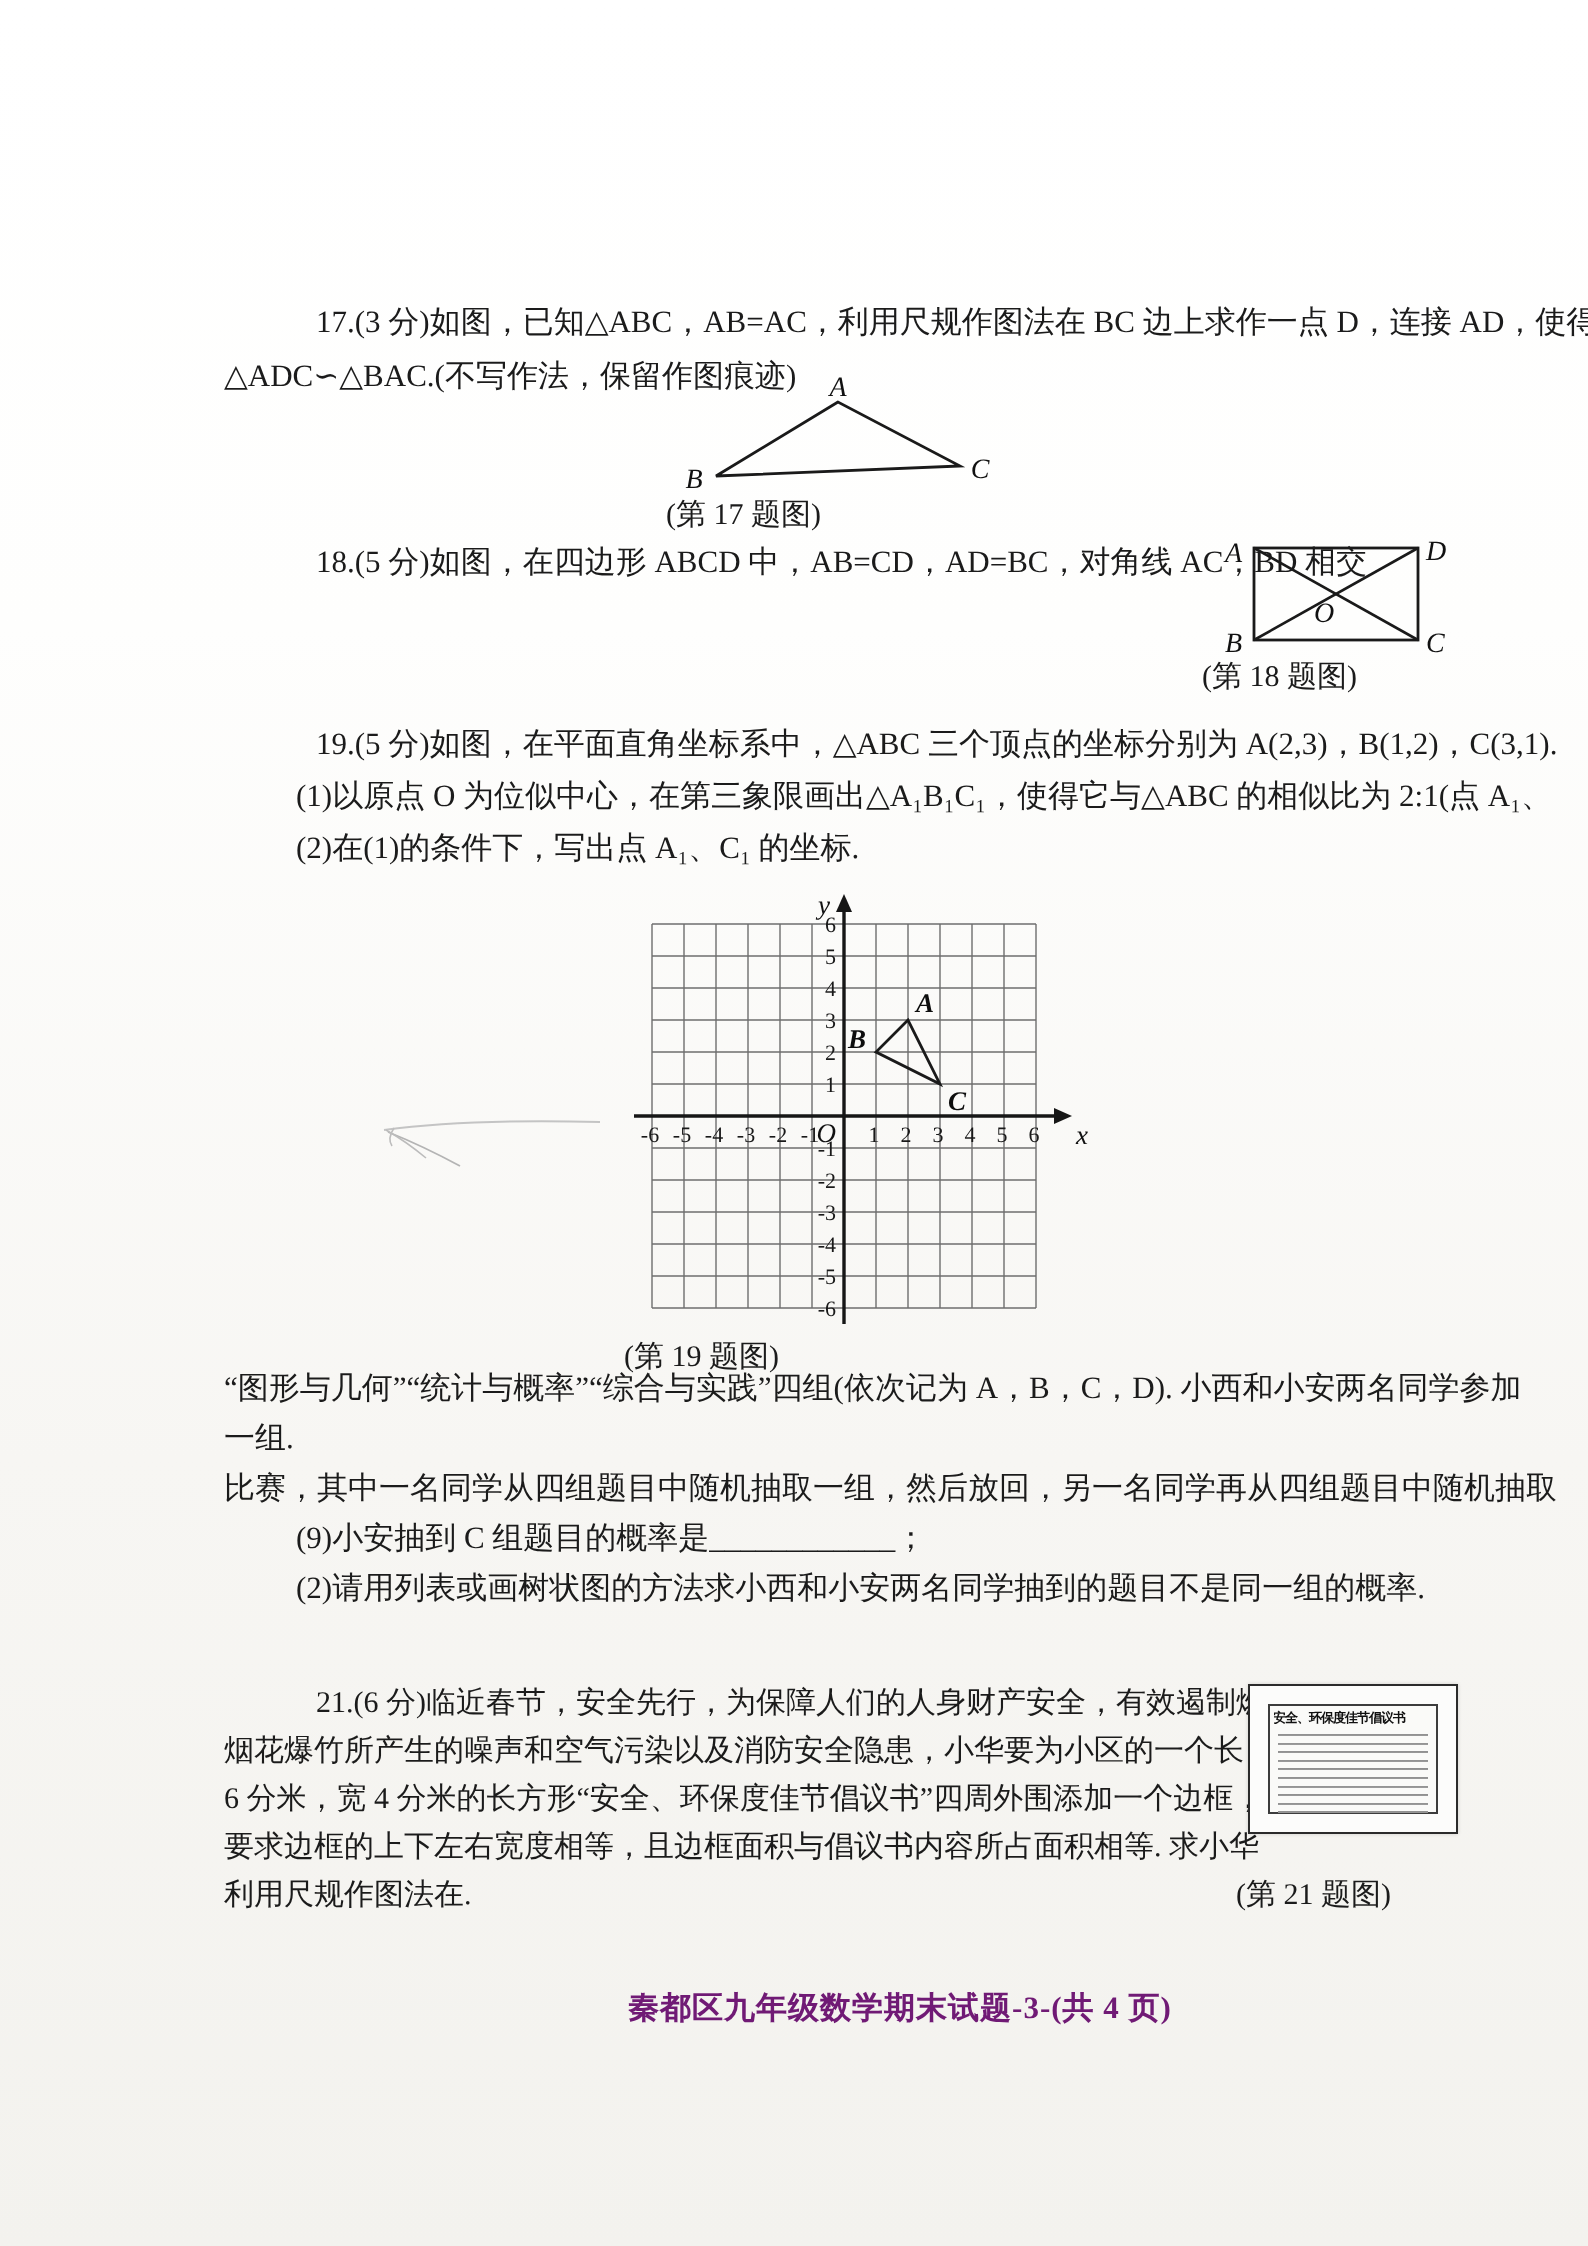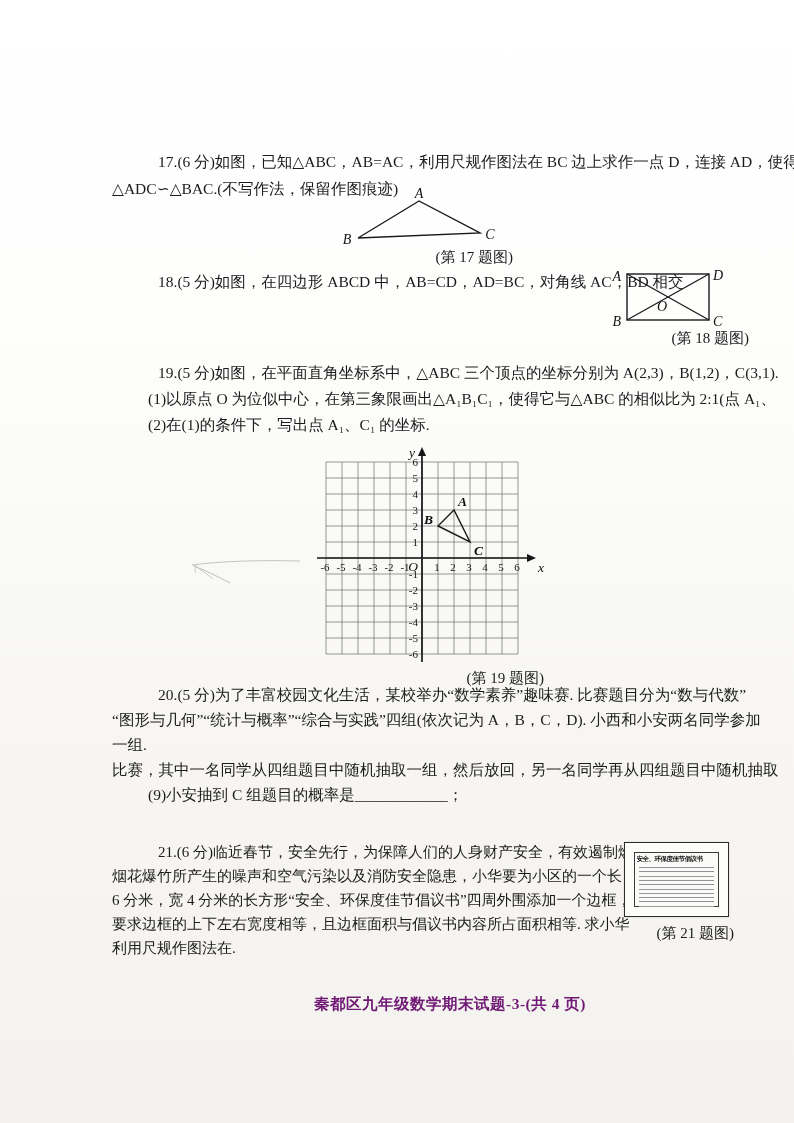--- a/index.html
+++ b/index.html
@@ -10,21 +10,21 @@
     color:#1b1b1b;
   }
   .para{position:absolute;font-size:15.5px;line-height:26px;}
   .para .line{white-space:nowrap;}
   .lh27{line-height:27px;}
   .lh25{line-height:25px;}
   .lh24{line-height:24px;font-size:15px;}
   .indent-q{text-indent:46px;}
   .indent-sub{text-indent:36px;}
   .figure{position:absolute;text-align:center;}
-  .fig-caption{font-size:15px;color:#1b1b1b;text-align:right;margin-top:1px;}
+  .fig-caption{font-size:15px;color:#1b1b1b;text-align:left;margin-top:1px;}
   .fig-svg{display:block;}
   .shape{fill:none;stroke:#1a1a1a;stroke-width:1.4;}
   .edge{stroke:#1a1a1a;stroke-width:1.3;}
   .lbl{font:italic 14px "Liberation Serif","DejaVu Serif",serif;fill:#111;}
   .gridline{stroke:#6e6e6e;stroke-width:0.7;}
   .axis{stroke:#161616;stroke-width:1.7;}
   .arrow{fill:#161616;}
   .tick{font:11px "Liberation Serif","DejaVu Serif",serif;fill:#191919;}
   .axis-label{font:italic 13.5px "Liberation Serif","DejaVu Serif",serif;fill:#111;}
   .pt-label{font:italic bold 13.5px "Liberation Serif","DejaVu Serif",serif;fill:#0d0d0d;}
@@ -39,21 +39,21 @@
   .poster-lines{height:40px;margin:3px 2px 0 2px;
     background:repeating-linear-gradient(to bottom,#8f8f8f 0px,#9b9b9b 1px,transparent 1px,transparent 4.3px);}
   .footer{position:absolute;top:994px;left:112px;width:676px;text-align:center;
     font-size:15.5px;font-weight:600;letter-spacing:.5px;color:#701a75;}
   .smudge{position:absolute;left:186px;top:549px;}
 </style>
 </head>
 <body>
 
 <div class="para lh27" style="top:148px;left:112px;width:676px;">
-  <div class="line indent-q">17.(6 分)如图，已知△ABC，AB=AC，利用尺规作图法在 BC 边上求作一点 D，连接 AD，使得</div>
+  <div class="line indent-q">17.(3 分)如图，已知△ABC，AB=AC，利用尺规作图法在 BC 边上求作一点 D，连接 AD，使得</div>
   <div class="line">△ADC∽△BAC.(不写作法，保留作图痕迹)</div>
 </div>
 
 <div class="figure" style="left:333px;top:187px;width:180px;">
   <svg class="fig-svg" width="180" height="60" viewBox="0 0 180 60">
     <polygon class="shape" points="86,14 25,51 147,46"></polygon>
     <text class="lbl" x="86" y="11" text-anchor="middle">A</text>
     <text class="lbl" x="14" y="57" text-anchor="middle">B</text>
     <text class="lbl" x="157" y="52" text-anchor="middle">C</text>
   </svg>
@@ -152,38 +152,38 @@
 </div>
 
 <svg class="smudge" width="120" height="42" viewBox="0 0 120 42">
   <path d="M6,16 C35,12 75,11 114,12" stroke="#c4c4c4" fill="none" stroke-width="1"></path>
   <path d="M8,17 C18,21 31,27 44,34" stroke="#b4b4b4" fill="none" stroke-width="0.9"></path>
   <path d="M7,16 C14,20 21,25 27,30" stroke="#bcbcbc" fill="none" stroke-width="0.8"></path>
   <path d="M11,15 C9,18 8,21 10,24" stroke="#bdbdbd" fill="none" stroke-width="0.8"></path>
 </svg>
 
 <div class="para lh25" style="top:682px;left:112px;width:676px;">
-  <div class="line indent-q">20.(5 分)为了丰富校园文化生活，某校举办“数学素养”趣味赛. 比赛题目分为“数与代数”</div>
   <div class="line">“图形与几何”“统计与概率”“综合与实践”四组(依次记为 A，B，C，D). 小西和小安两名同学参加</div>
   <div class="line">一组.</div>
   <div class="line">比赛，其中一名同学从四组题目中随机抽取一组，然后放回，另一名同学再从四组题目中随机抽取</div>
   <div class="line indent-sub">(9)小安抽到 C 组题目的概率是____________；</div>
+  <div class="line indent-sub">(2)请用列表或画树状图的方法求小西和小安两名同学抽到的题目不是同一组的概率.</div>
 </div>
 
 <div class="para lh24" style="top:840px;left:112px;width:505px;">
   <div class="line indent-q">21.(6 分)临近春节，安全先行，为保障人们的人身财产安全，有效遏制燃放</div>
   <div class="line">烟花爆竹所产生的噪声和空气污染以及消防安全隐患，小华要为小区的一个长</div>
   <div class="line">6 分米，宽 4 分米的长方形“安全、环保度佳节倡议书”四周外围添加一个边框，</div>
   <div class="line">要求边框的上下左右宽度相等，且边框面积与倡议书内容所占面积相等. 求小华</div>
   <div class="line">利用尺规作图法在.</div>
 </div>
 
 <div class="q21-fig">
   <div class="poster-frame">
     <div class="poster-sheet">
       <div class="poster-title">安全、环保度佳节倡议书</div>
       <div class="poster-lines"></div>
     </div>
   </div>
-  <div class="fig-caption" style="margin-top:7px;">(第 21 题图)</div>
+  <div class="fig-caption" style="margin-top:21px;">(第 21 题图)</div>
 </div>
 
 <div class="footer">秦都区九年级数学期末试题-3-(共 4 页)</div>
 
 </body></html>

